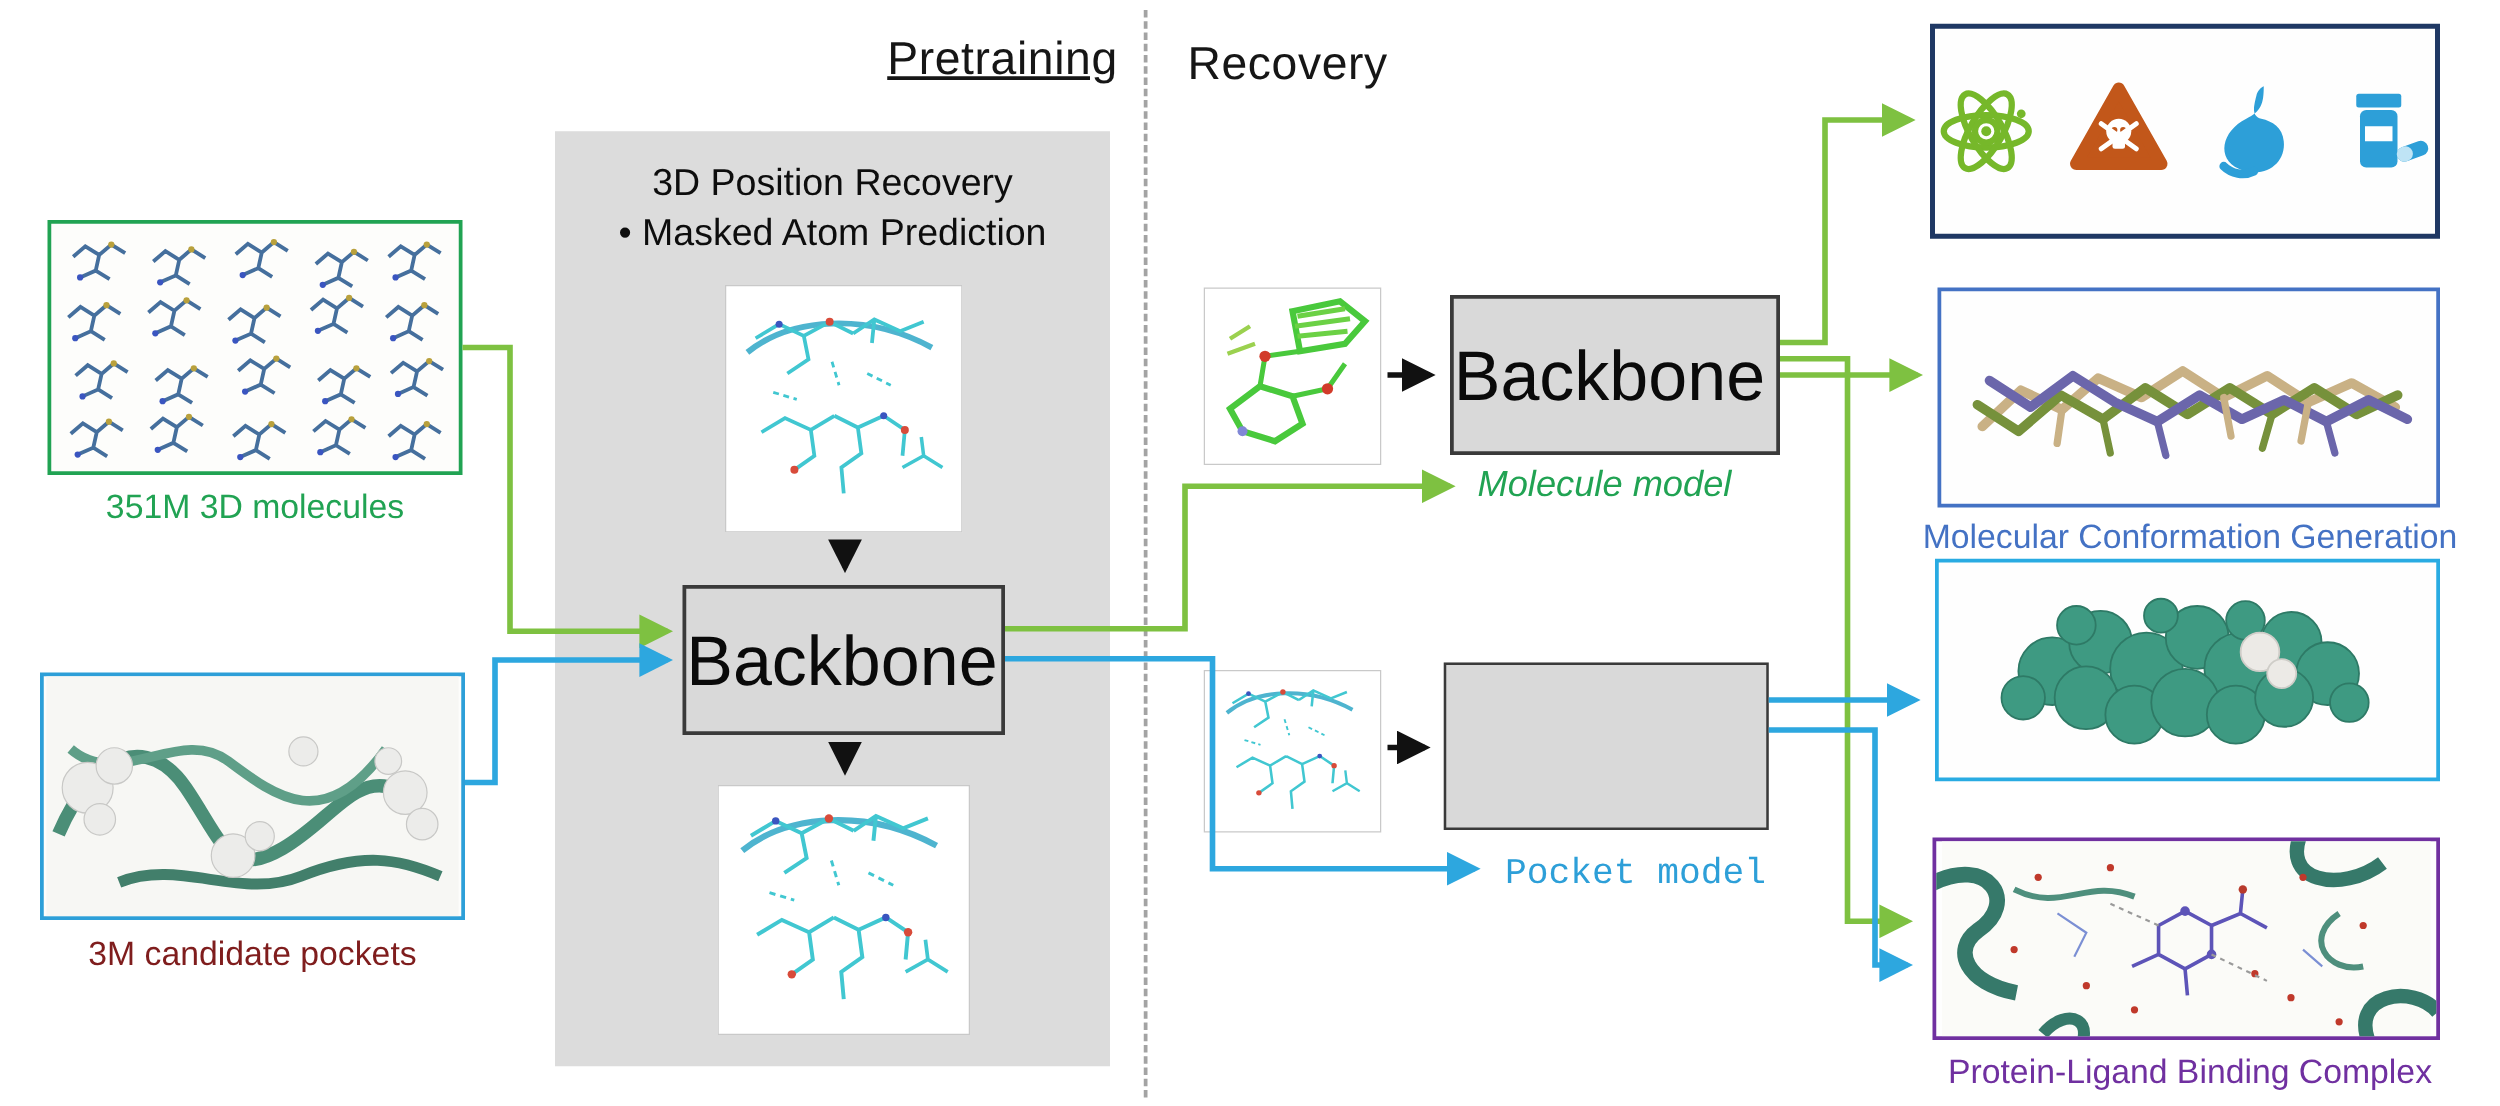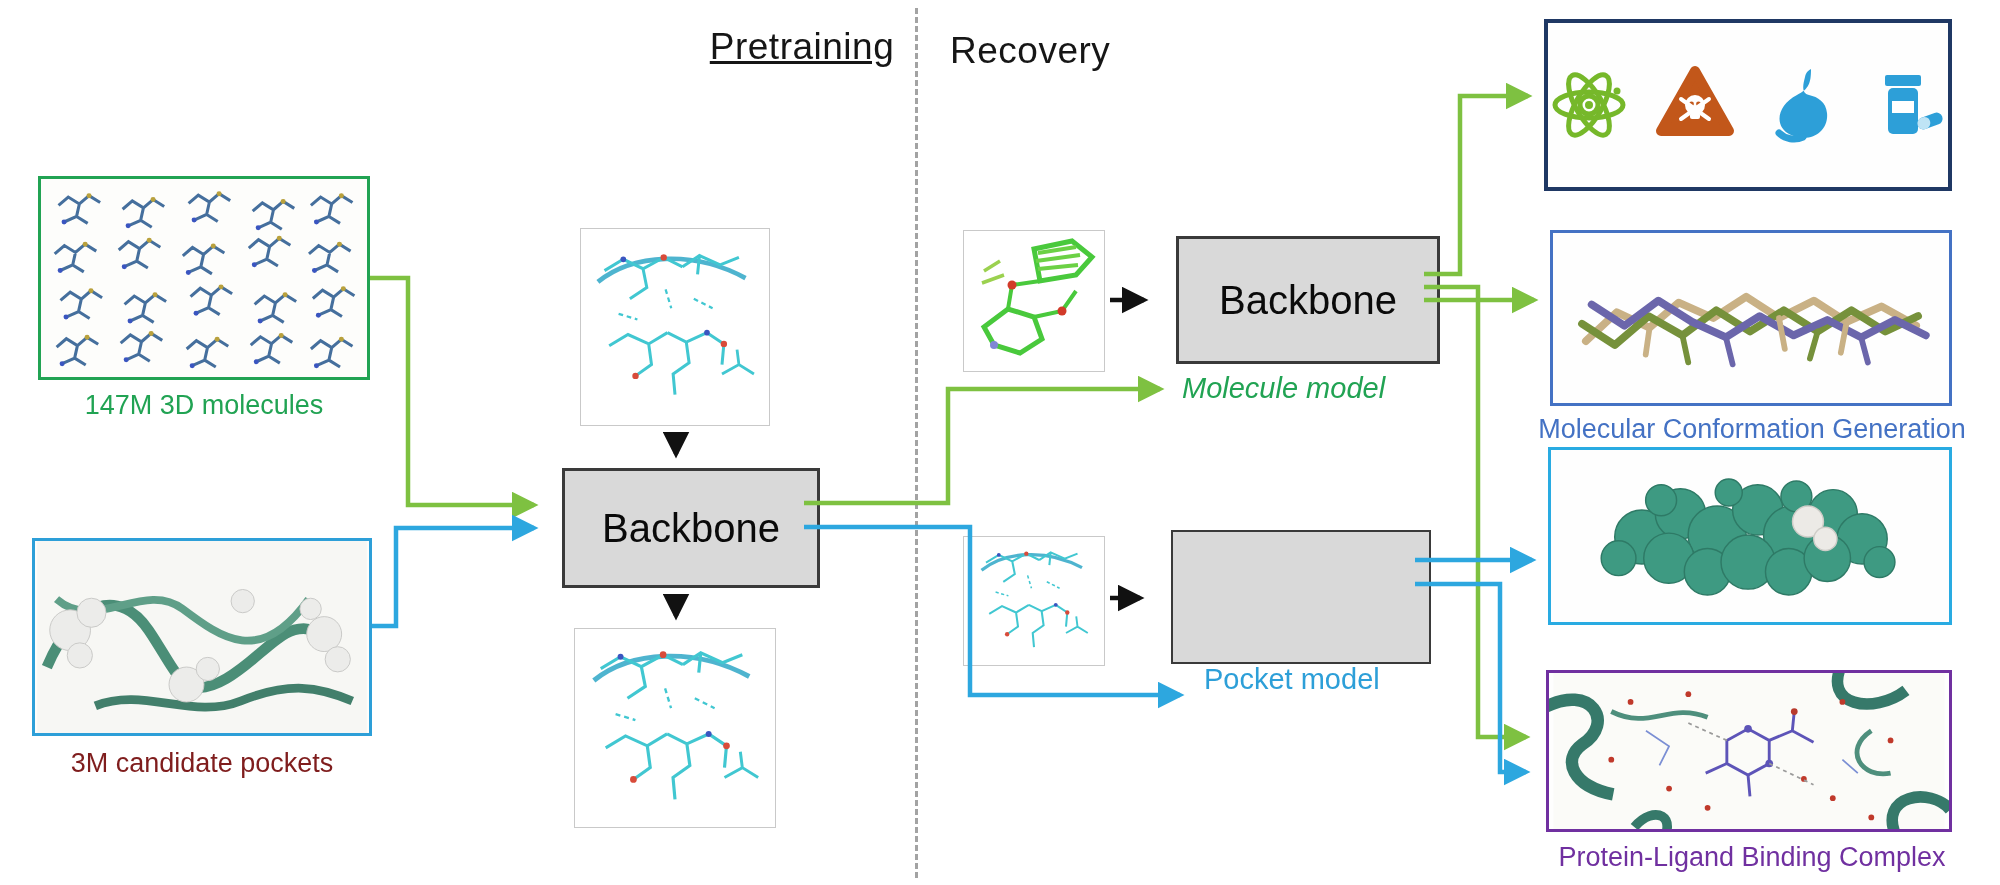--- a/index.html
+++ b/index.html
@@ -4,21 +4,21 @@
 <style>
   html,body{margin:0;padding:0;background:#ffffff;}
   .canvas{position:relative;width:2000px;height:885px;overflow:hidden;background:#fff;
           font-family:"Liberation Sans","DejaVu Sans",sans-serif;color:#111;}
   .abs{position:absolute;}
   .section-title{font-size:37px;color:#161616;letter-spacing:.5px;}
   .panel{background:#dcdcdc;}
   .task{width:100%;text-align:center;font-size:30px;color:#0d0d0d;line-height:40px;}
   .tile{background:#ffffff;border:1px solid #c9c9c9;box-sizing:border-box;}
   .backbone{background:#d9d9d9;border:3px solid #3a3a3a;box-sizing:border-box;
-            display:flex;align-items:center;justify-content:center;font-size:40px;color:#0a0a0a;margin-left:16px;}
+            display:flex;align-items:center;justify-content:flex-start;font-size:56px;color:#0a0a0a;}
   .inputbox{background:#fdfdfb;box-sizing:border-box;}
   .inputbox.green{border:3px solid #21a353;}
   .inputbox.blue{border:3px solid #2d9fd8;}
   .caption{text-align:center;font-size:27px;}
   .caption.green{color:#21a353;}
   .caption.blue{color:#7f1d1d;}
   .caption.royal{color:#4472c4;}
   .caption.lblue{color:#29abe2;}
   .caption.purple{color:#7030a0;}
   .outbox{box-sizing:border-box;background:#fefefe;}
@@ -69,20 +69,24 @@
         <path d="M20 40 L36 30 M18 52 L40 44" stroke="#9bd14f" stroke-width="3.5"></path>
       </symbol>
     </defs>
   </svg>
 
   <div class="abs section-title" style="left:652px;top:26px;width:300px;text-align:center;text-decoration:underline;">Pretraining</div>
   <div class="abs section-title" style="left:950px;top:30px;">Recovery</div>
 
   <div class="abs divider" style="left:915px;top:8px;height:870px;"></div>
 
+  <div class="abs panel" style="left:444px;top:105px;width:444px;height:748px;">
+    <div class="abs task" style="top:22px;">3D Position Recovery</div>
+    <div class="abs task" style="top:62px;">• Masked Atom Prediction</div>
+  </div>
 
   <div class="abs tile" style="left:580px;top:228px;width:190px;height:198px;">
     <svg width="100%" height="100%" viewBox="0 0 200 200">
         <use href="#cyan-mol"></use>
       </svg>
   </div>
 
   <div class="abs backbone" style="left:546px;top:468px;width:258px;height:120px;">
     <span>Backbone</span>
   </div>
@@ -110,21 +114,21 @@
         <use href="#mini-mol" x="148" y="104" width="54" height="40"></use>
         <use href="#mini-mol" x="214" y="112" width="54" height="40"></use>
         <use href="#mini-mol" x="274" y="106" width="54" height="40"></use>
       <use href="#mini-mol" x="10" y="156" width="54" height="40"></use>
         <use href="#mini-mol" x="76" y="152" width="54" height="40"></use>
         <use href="#mini-mol" x="144" y="158" width="54" height="40"></use>
         <use href="#mini-mol" x="210" y="154" width="54" height="40"></use>
         <use href="#mini-mol" x="272" y="158" width="54" height="40"></use>
     </svg>
   </div>
-  <div class="abs caption green" style="left:38px;top:390px;width:332px;">147M 3D molecules</div>
+  <div class="abs caption green" style="left:38px;top:390px;width:332px;">351M 3D molecules</div>
 
   <div class="abs inputbox blue" style="left:32px;top:538px;width:340px;height:198px;">
     <svg width="100%" height="100%" viewBox="0 0 340 198">
       <rect width="340" height="198" fill="#f7f7f4"></rect>
       <path d="M10 130 C40 60 85 48 115 92 S150 168 195 142 S262 66 305 104" stroke="#4b8e77" stroke-width="11" fill="none"></path>
       <path d="M20 60 C60 95 110 40 150 70 S230 130 280 60" stroke="#5f9f88" stroke-width="8" fill="none"></path>
       <path d="M60 170 C110 150 160 185 210 165 S290 150 325 165" stroke="#427f6b" stroke-width="9" fill="none"></path>
       <circle cx="34" cy="92" r="21" fill="#ececea" stroke="#c8c8c6"></circle>
         <circle cx="56" cy="74" r="15" fill="#ececea" stroke="#c8c8c6"></circle>
         <circle cx="44" cy="118" r="13" fill="#ececea" stroke="#c8c8c6"></circle>
@@ -149,21 +153,21 @@
   </div>
   <div class="abs model-label green" style="left:1182px;top:372px;">Molecule model</div>
 
   <div class="abs tile" style="left:963px;top:536px;width:142px;height:130px;">
     <svg width="100%" height="100%" viewBox="0 0 200 200">
         <use href="#cyan-mol"></use>
       </svg>
   </div>
 
   <div class="abs backbone" style="left:1155px;top:530px;width:260px;height:134px;border-width:2px;"></div>
-  <div class="abs model-label blue" style="left:1204px;top:663px;">Pocket model</div>
+  <div class="abs model-label blue" style="left:1204px;top:682px;font-family:Liberation Mono, monospace;">Pocket model</div>
 
   <div class="abs outbox navy" style="left:1544px;top:19px;width:408px;height:172px;">
     <div class="iconrow">
       <span>
         <svg width="84" height="84" viewBox="0 0 84 84">
           <g fill="none" stroke="#76b82a" stroke-width="5">
             <ellipse cx="42" cy="42" rx="34" ry="13"></ellipse>
             <ellipse cx="42" cy="42" rx="34" ry="13" transform="rotate(60 42 42)"></ellipse>
             <ellipse cx="42" cy="42" rx="34" ry="13" transform="rotate(120 42 42)"></ellipse>
             <circle cx="42" cy="42" r="9"></circle>

